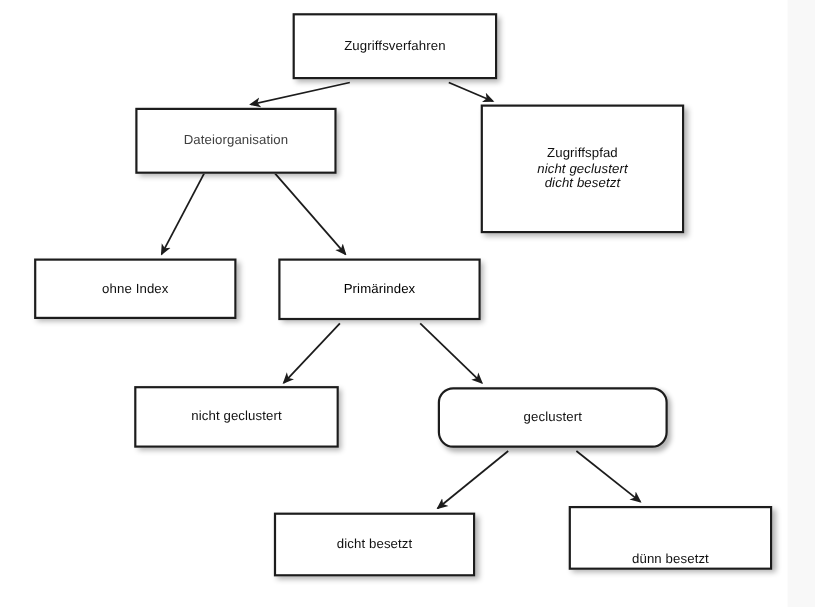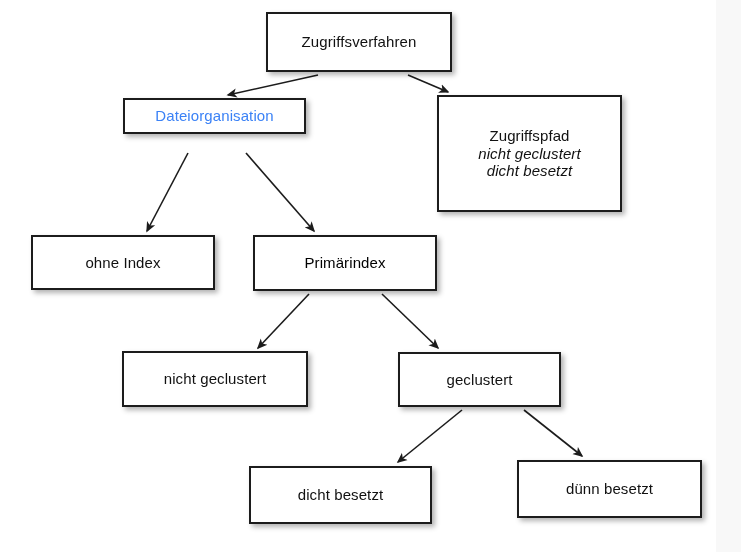--- a/index.html
+++ b/index.html
@@ -38,21 +38,21 @@
     position: absolute;
     box-sizing: border-box;
     background: #ffffff;
     border: 2px solid #1c1c1c;
     box-shadow: 3px 3px 5px rgba(0,0,0,0.30);
     display: flex;
     align-items: center;
     justify-content: center;
     text-align: center;
     color: #111111;
-    font-size: 15px;
+    font-size: 12px;
     line-height: 1.16;
     letter-spacing: 0.1px;
     z-index: 2;
   }
   .node .lines {
     width: 100%;
   }
   .node .line {
     display: block;
   }
@@ -81,21 +81,21 @@
       <line x1="382" y1="294" x2="438" y2="348" stroke="#1c1c1c" stroke-width="1.6" marker-end="url(#arrowhead)"></line>
       <line x1="462" y1="410" x2="398" y2="462" stroke="#1c1c1c" stroke-width="1.6" marker-end="url(#arrowhead)"></line>
       <line x1="524" y1="410" x2="582" y2="456" stroke="#1c1c1c" stroke-width="1.6" marker-end="url(#arrowhead)"></line>
     </svg>
 
 <div class="node" style="left: 266px; top: 12px; width: 186px; height: 60px; border-color: rgb(28, 28, 28); color: rgb(17, 17, 17);">
       <div class="lines">
         <span class="line">Zugriffsverfahren</span>
       </div>
     </div>
-    <div class="node" style="left: 123px; top: 98px; width: 183px; height: 36px; border-color: rgb(28, 28, 28); color: #3b82f6;">
+    <div class="node" style="left: 123px; top: 98px; width: 183px; height: 60px; border-color: rgb(28, 28, 28); color: #404040;">
       <div class="lines">
         <span class="line">Dateiorganisation</span>
       </div>
     </div>
     <div class="node" style="left: 437px; top: 95px; width: 185px; height: 117px; border-color: rgb(28, 28, 28); color: rgb(17, 17, 17);">
       <div class="lines">
         <span class="line">Zugriffspfad</span>
         <span class="line italic">nicht geclustert</span>
         <span class="line italic">dicht besetzt</span>
       </div>
@@ -108,28 +108,28 @@
     <div class="node" style="left: 253px; top: 235px; width: 184px; height: 56px; border-color: rgb(28, 28, 28); color: #000000;">
       <div class="lines">
         <span class="line">Primärindex</span>
       </div>
     </div>
     <div class="node" style="left: 122px; top: 351px; width: 186px; height: 56px; border-color: rgb(28, 28, 28); color: rgb(17, 17, 17);">
       <div class="lines">
         <span class="line">nicht geclustert</span>
       </div>
     </div>
-    <div class="node" style="left: 398px; top: 352px; width: 163px; height: 55px; border-color: rgb(28, 28, 28); color: rgb(17, 17, 17);">
+    <div class="node" style="left: 398px; top: 352px; width: 209px; height: 55px; border-color: rgb(28, 28, 28); color: rgb(17, 17, 17); border-radius: 14px;">
       <div class="lines">
         <span class="line">geclustert</span>
       </div>
     </div>
     <div class="node" style="left: 249px; top: 466px; width: 183px; height: 58px; border-color: rgb(28, 28, 28); color: rgb(17, 17, 17);">
       <div class="lines">
         <span class="line">dicht besetzt</span>
       </div>
     </div>
-    <div class="node" style="left: 517px; top: 460px; width: 185px; height: 58px; border-color: rgb(28, 28, 28); color: rgb(17, 17, 17);">
+    <div class="node" style="left: 517px; top: 460px; width: 185px; height: 58px; border-color: rgb(28, 28, 28); color: rgb(17, 17, 17); align-items: flex-end;">
       <div class="lines">
         <span class="line">dünn besetzt</span>
       </div>
     </div>
   </div>
 
 </body></html>

